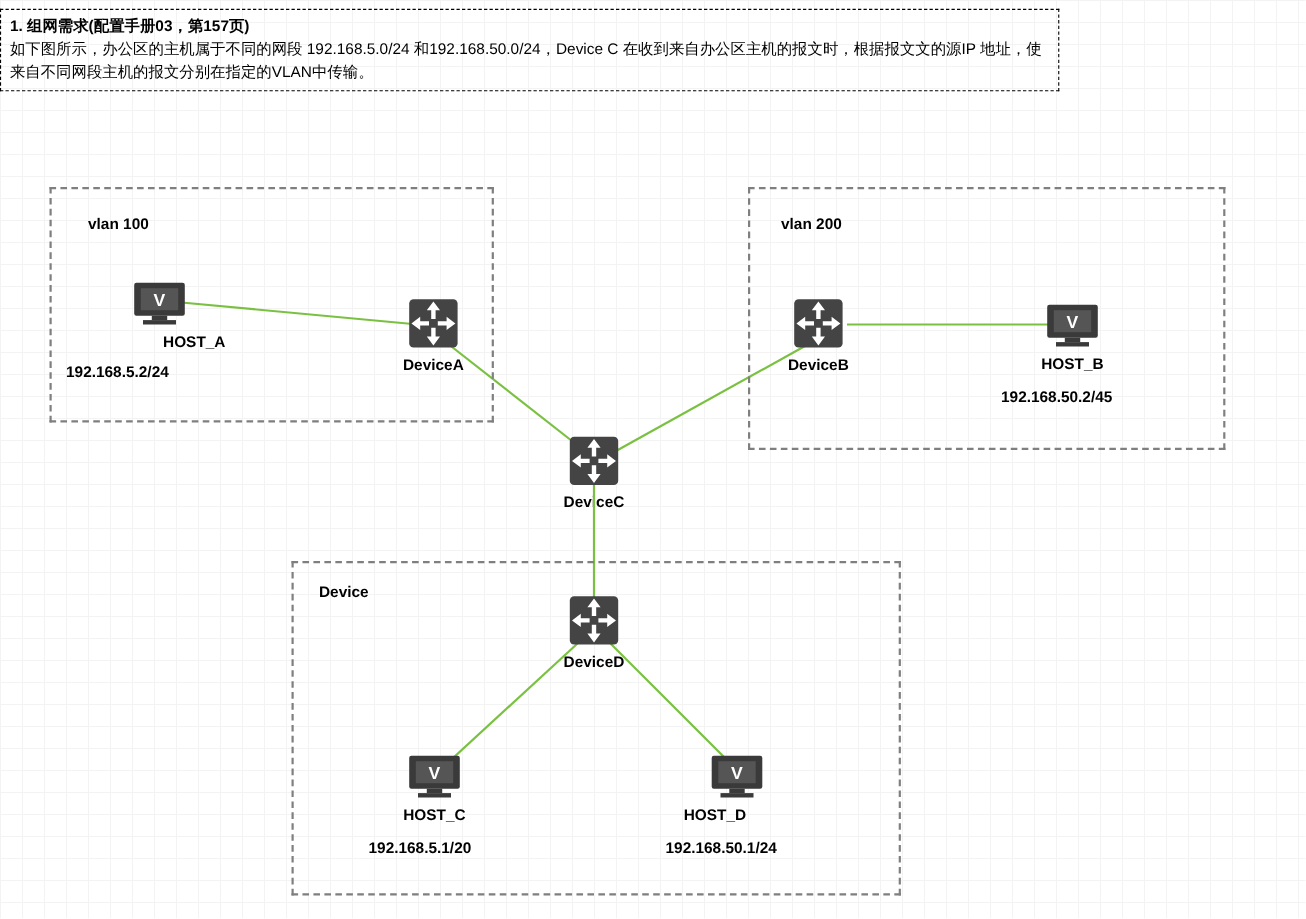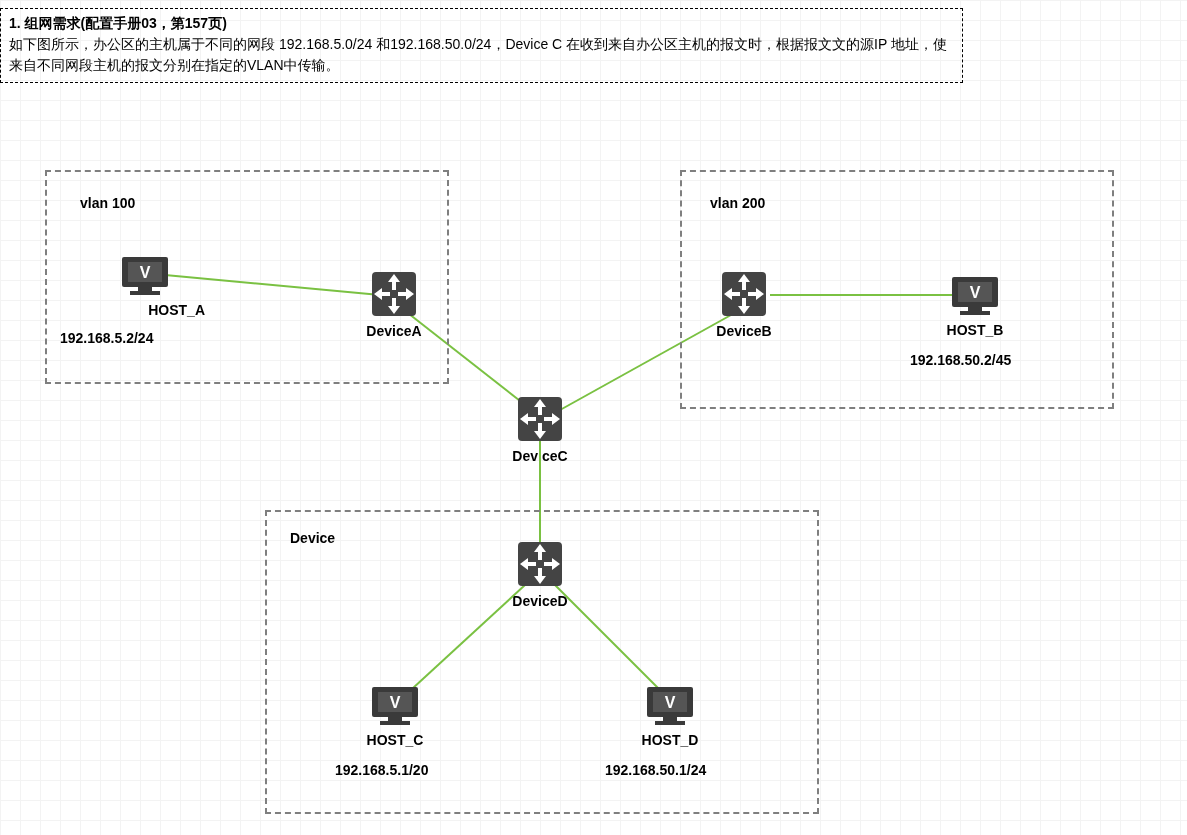--- a/index.html
+++ b/index.html
@@ -115,14 +115,14 @@
 <div class="node-label" style="left:335px;top:732px;">HOST_C</div>
 <div class="ip-label" style="left:335px;top:762px;">192.168.5.1/20</div>
 
 <svg class="icon host-icon" style="left:645px;top:685px;" width="50" height="42">
   <rect class="screen" x="2" y="2" width="46" height="30" rx="2"></rect>
   <rect class="inner" x="8" y="7" width="34" height="20"></rect>
   <text x="25" y="23" text-anchor="middle">V</text>
   <rect class="screen" x="18" y="32" width="14" height="4"></rect>
   <rect class="screen" x="10" y="36" width="30" height="4"></rect>
 </svg>
-<div class="node-label" style="left:610px;top:732px;">HOST_D</div>
+<div class="node-label" style="left:590px;top:732px;">HOST_D</div>
 <div class="ip-label" style="left:605px;top:762px;">192.168.50.1/24</div>
 
 </body></html>

